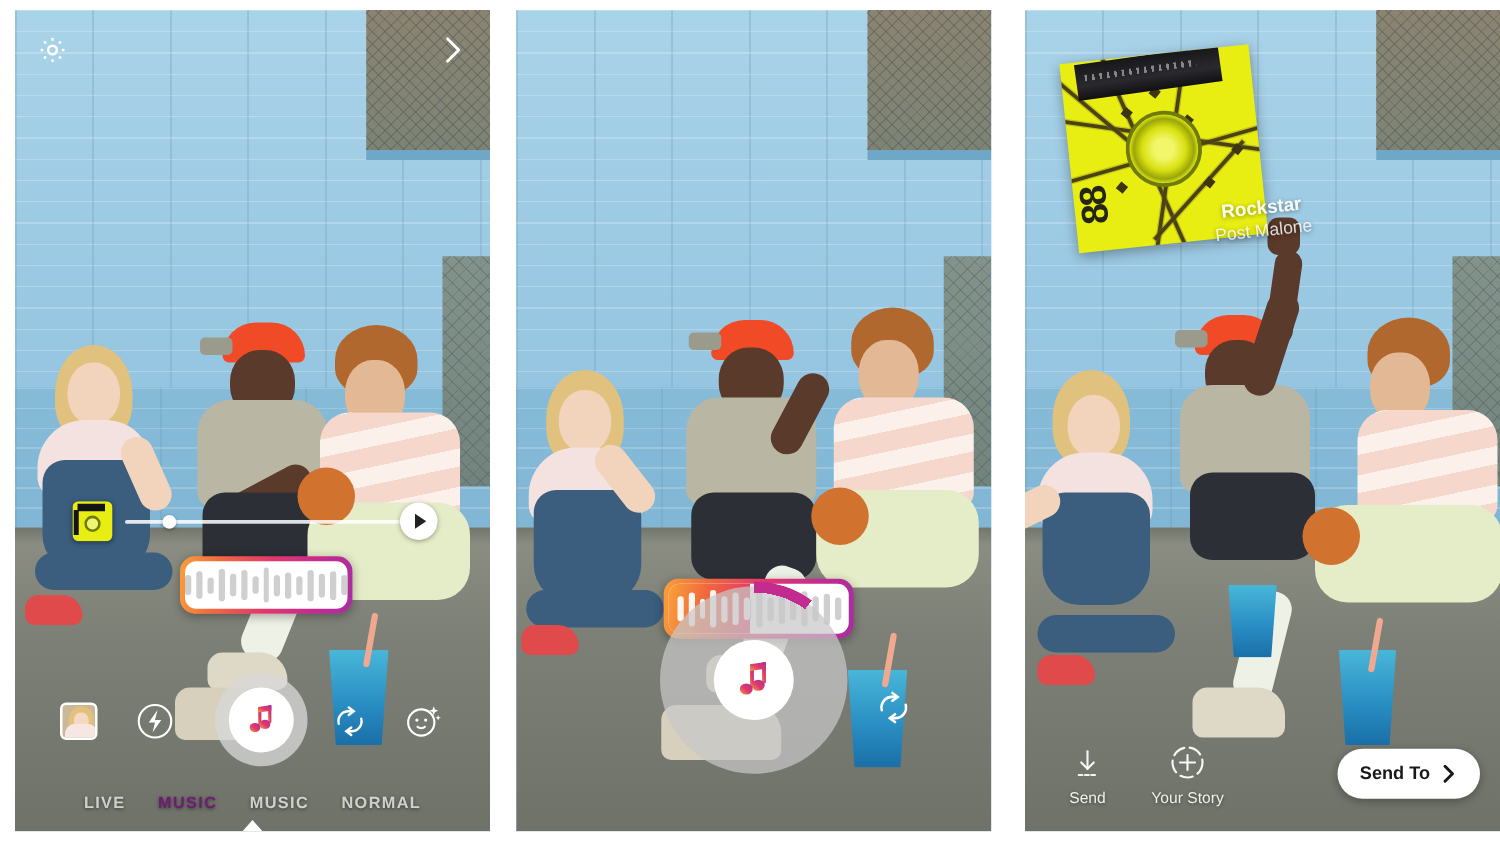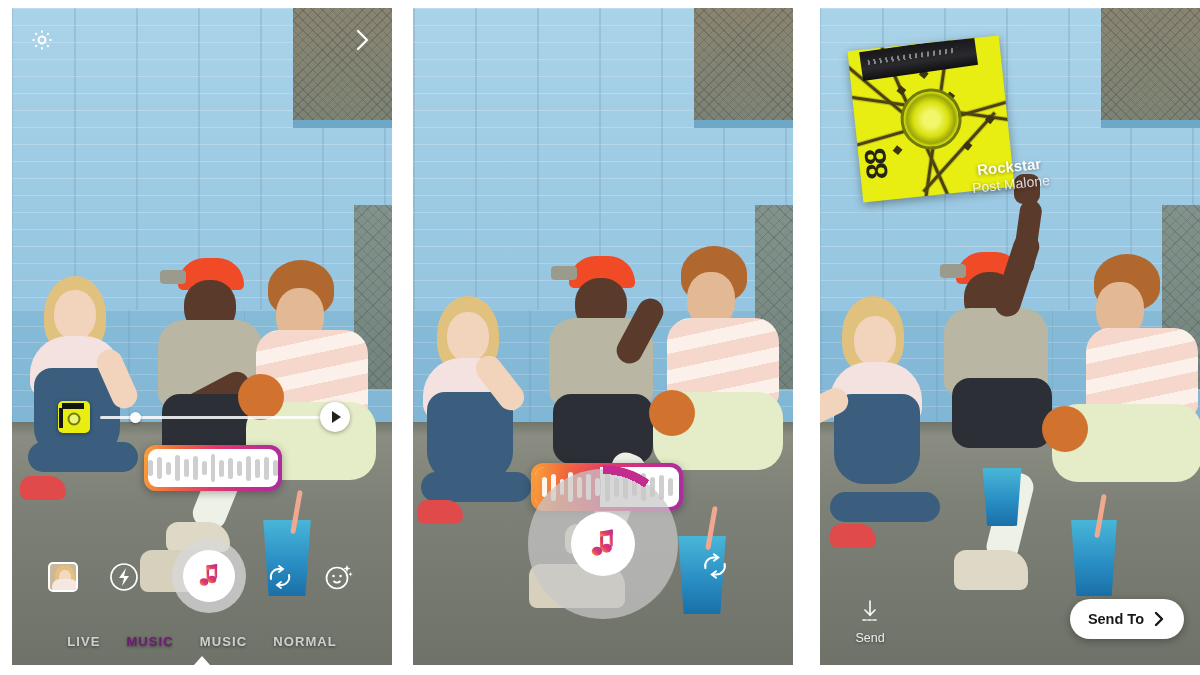--- a/index.html
+++ b/index.html
@@ -628,20 +628,28 @@
     <div class="p3-bottom">
       <div class="save-col">
         <svg width="22" height="26" viewBox="0 0 22 26" fill="none" stroke="rgba(255,255,255,.92)" stroke-width="1.7" stroke-linecap="round" style="margin:0 auto;">
           <line x1="11" y1="2" x2="11" y2="16"></line>
           <polyline points="6,11 11,16 16,11"></polyline>
           <line x1="4" y1="21" x2="18" y2="21" stroke-dasharray="3 2"></line>
         </svg>
         <div class="p3-label">Send</div>
       </div>
 
+      <div class="story-col">
+        <svg width="30" height="30" viewBox="0 0 30 30" fill="none" stroke="rgba(255,255,255,.95)" stroke-width="1.7" stroke-linecap="round" style="margin:0 auto;">
+          <circle cx="15" cy="15" r="12" stroke-dasharray="10 4.5"></circle>
+          <line x1="15" y1="9" x2="15" y2="21"></line>
+          <line x1="9" y1="15" x2="21" y2="15"></line>
+        </svg>
+        <div class="p3-label">Your Story</div>
+      </div>
 
       <div class="send-to">
         <span>Send To</span>
         <svg width="14" height="18" viewBox="0 0 14 18" fill="none" stroke="#18181a" stroke-width="2.4" stroke-linecap="round" stroke-linejoin="round">
           <polyline points="4,3 10,9 4,15"></polyline>
         </svg>
       </div>
     </div>
   </div>
 

